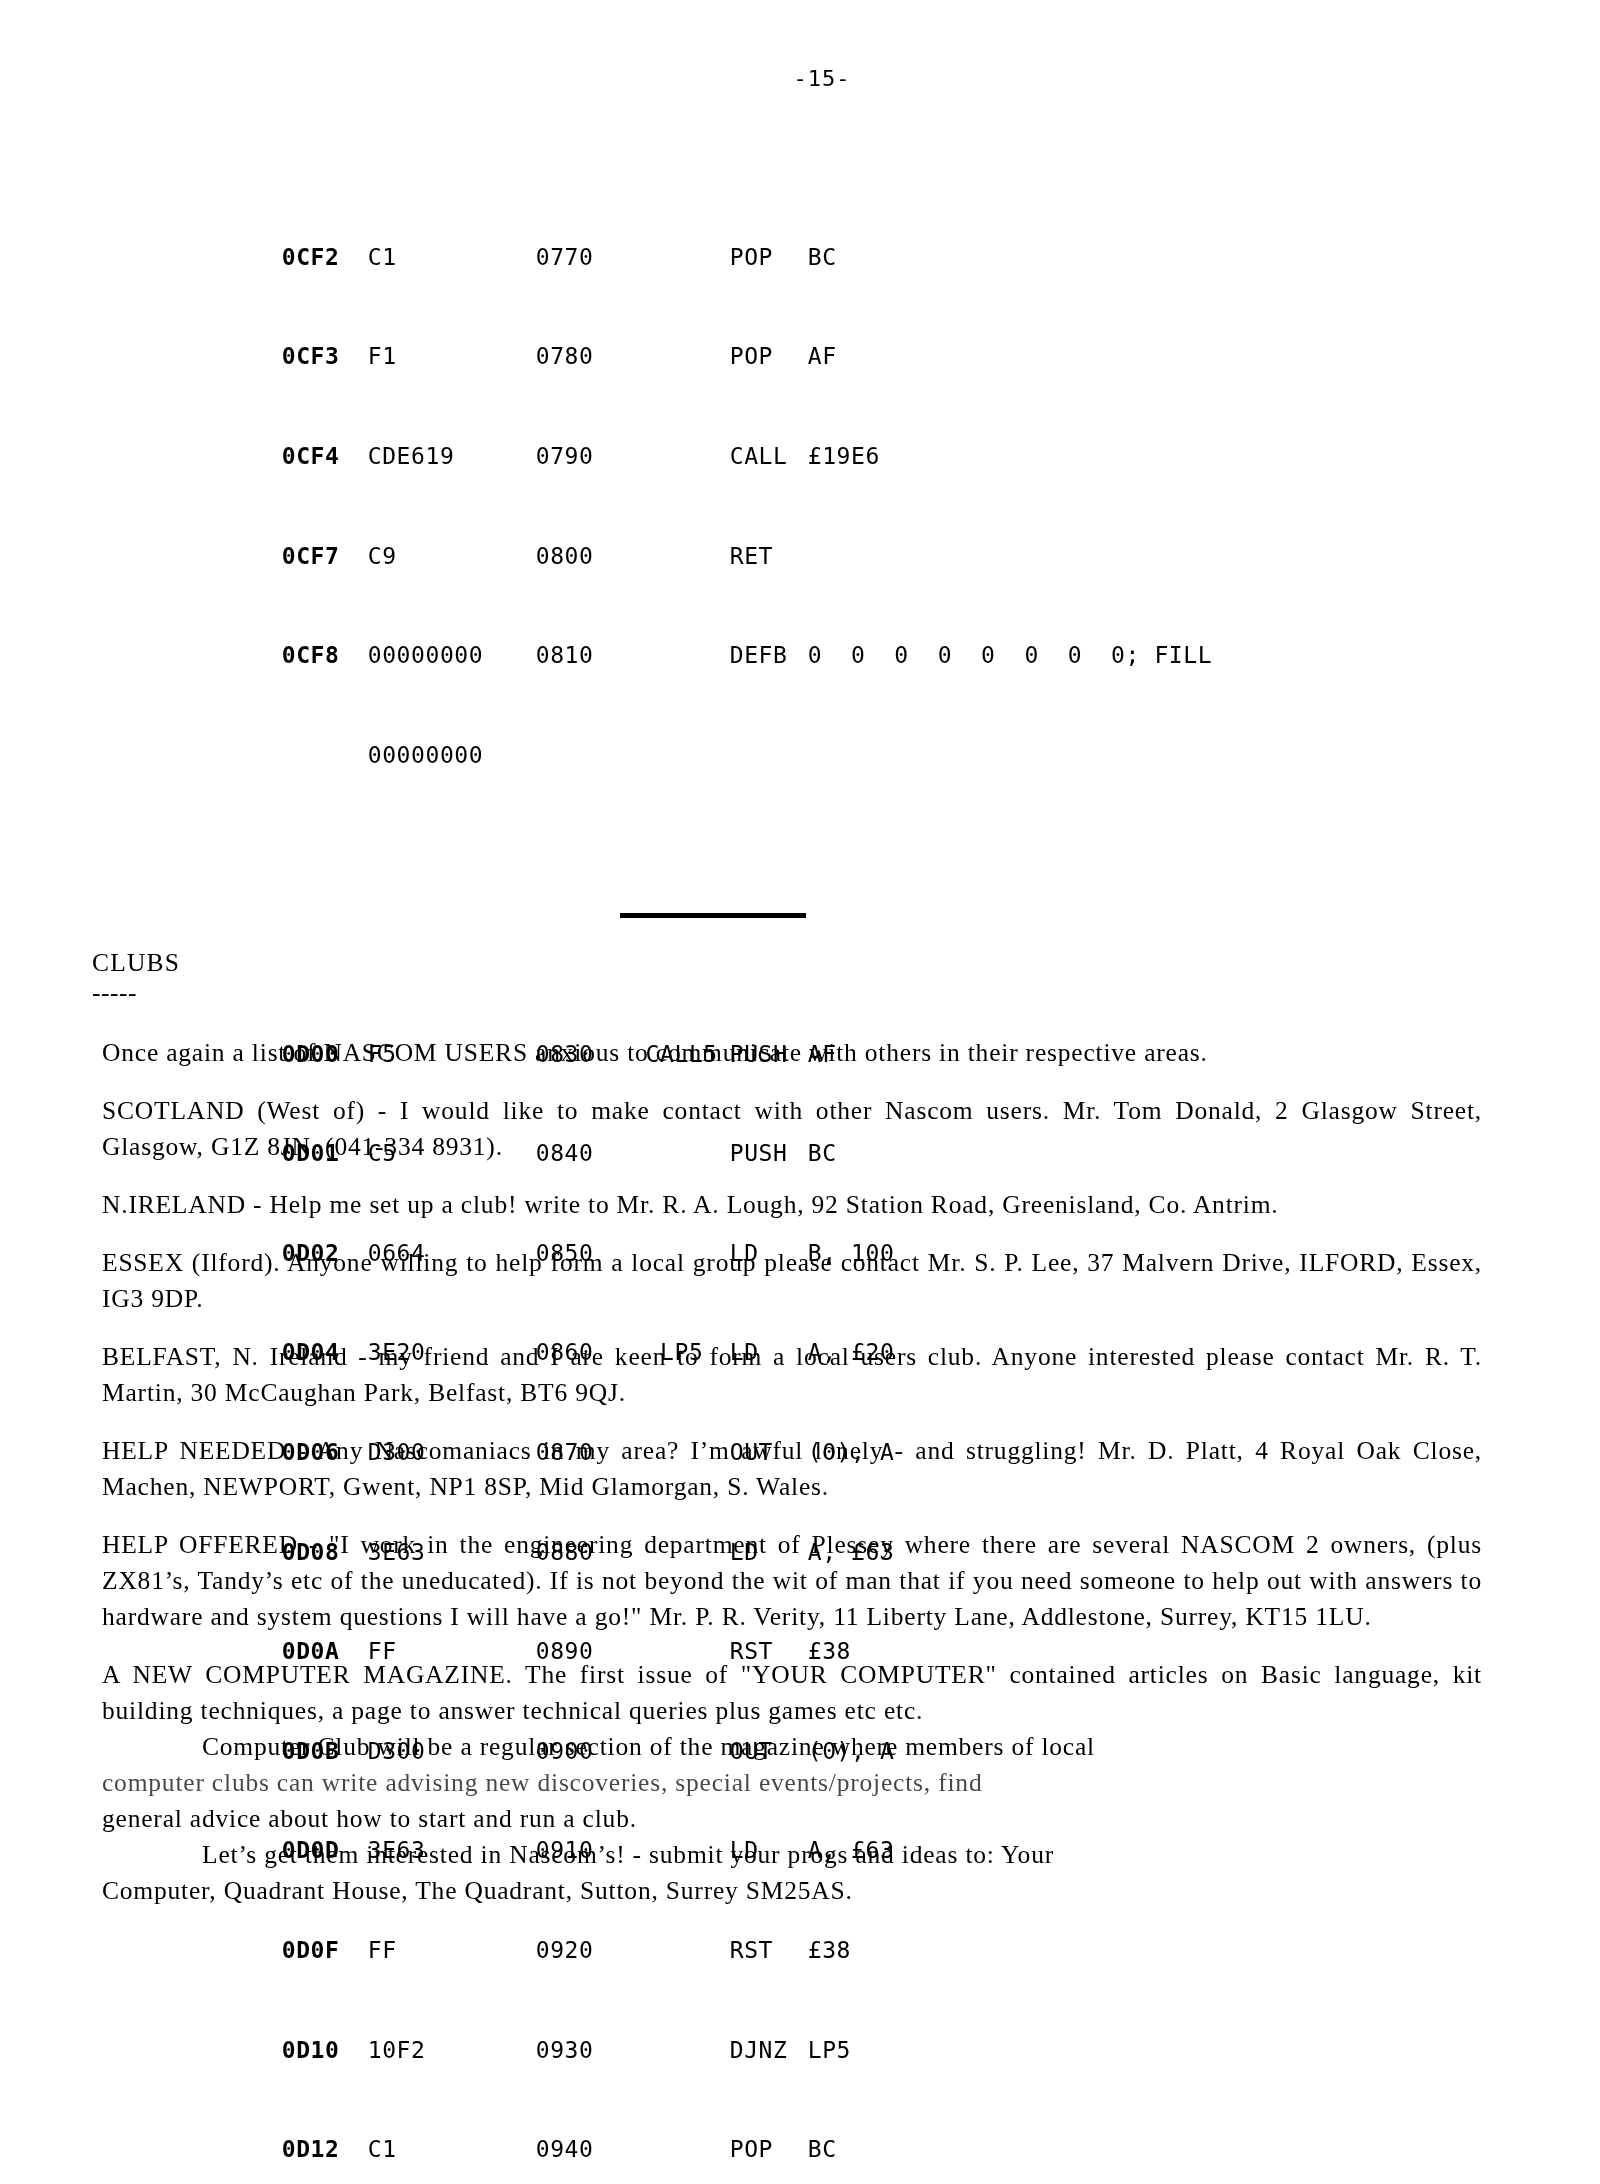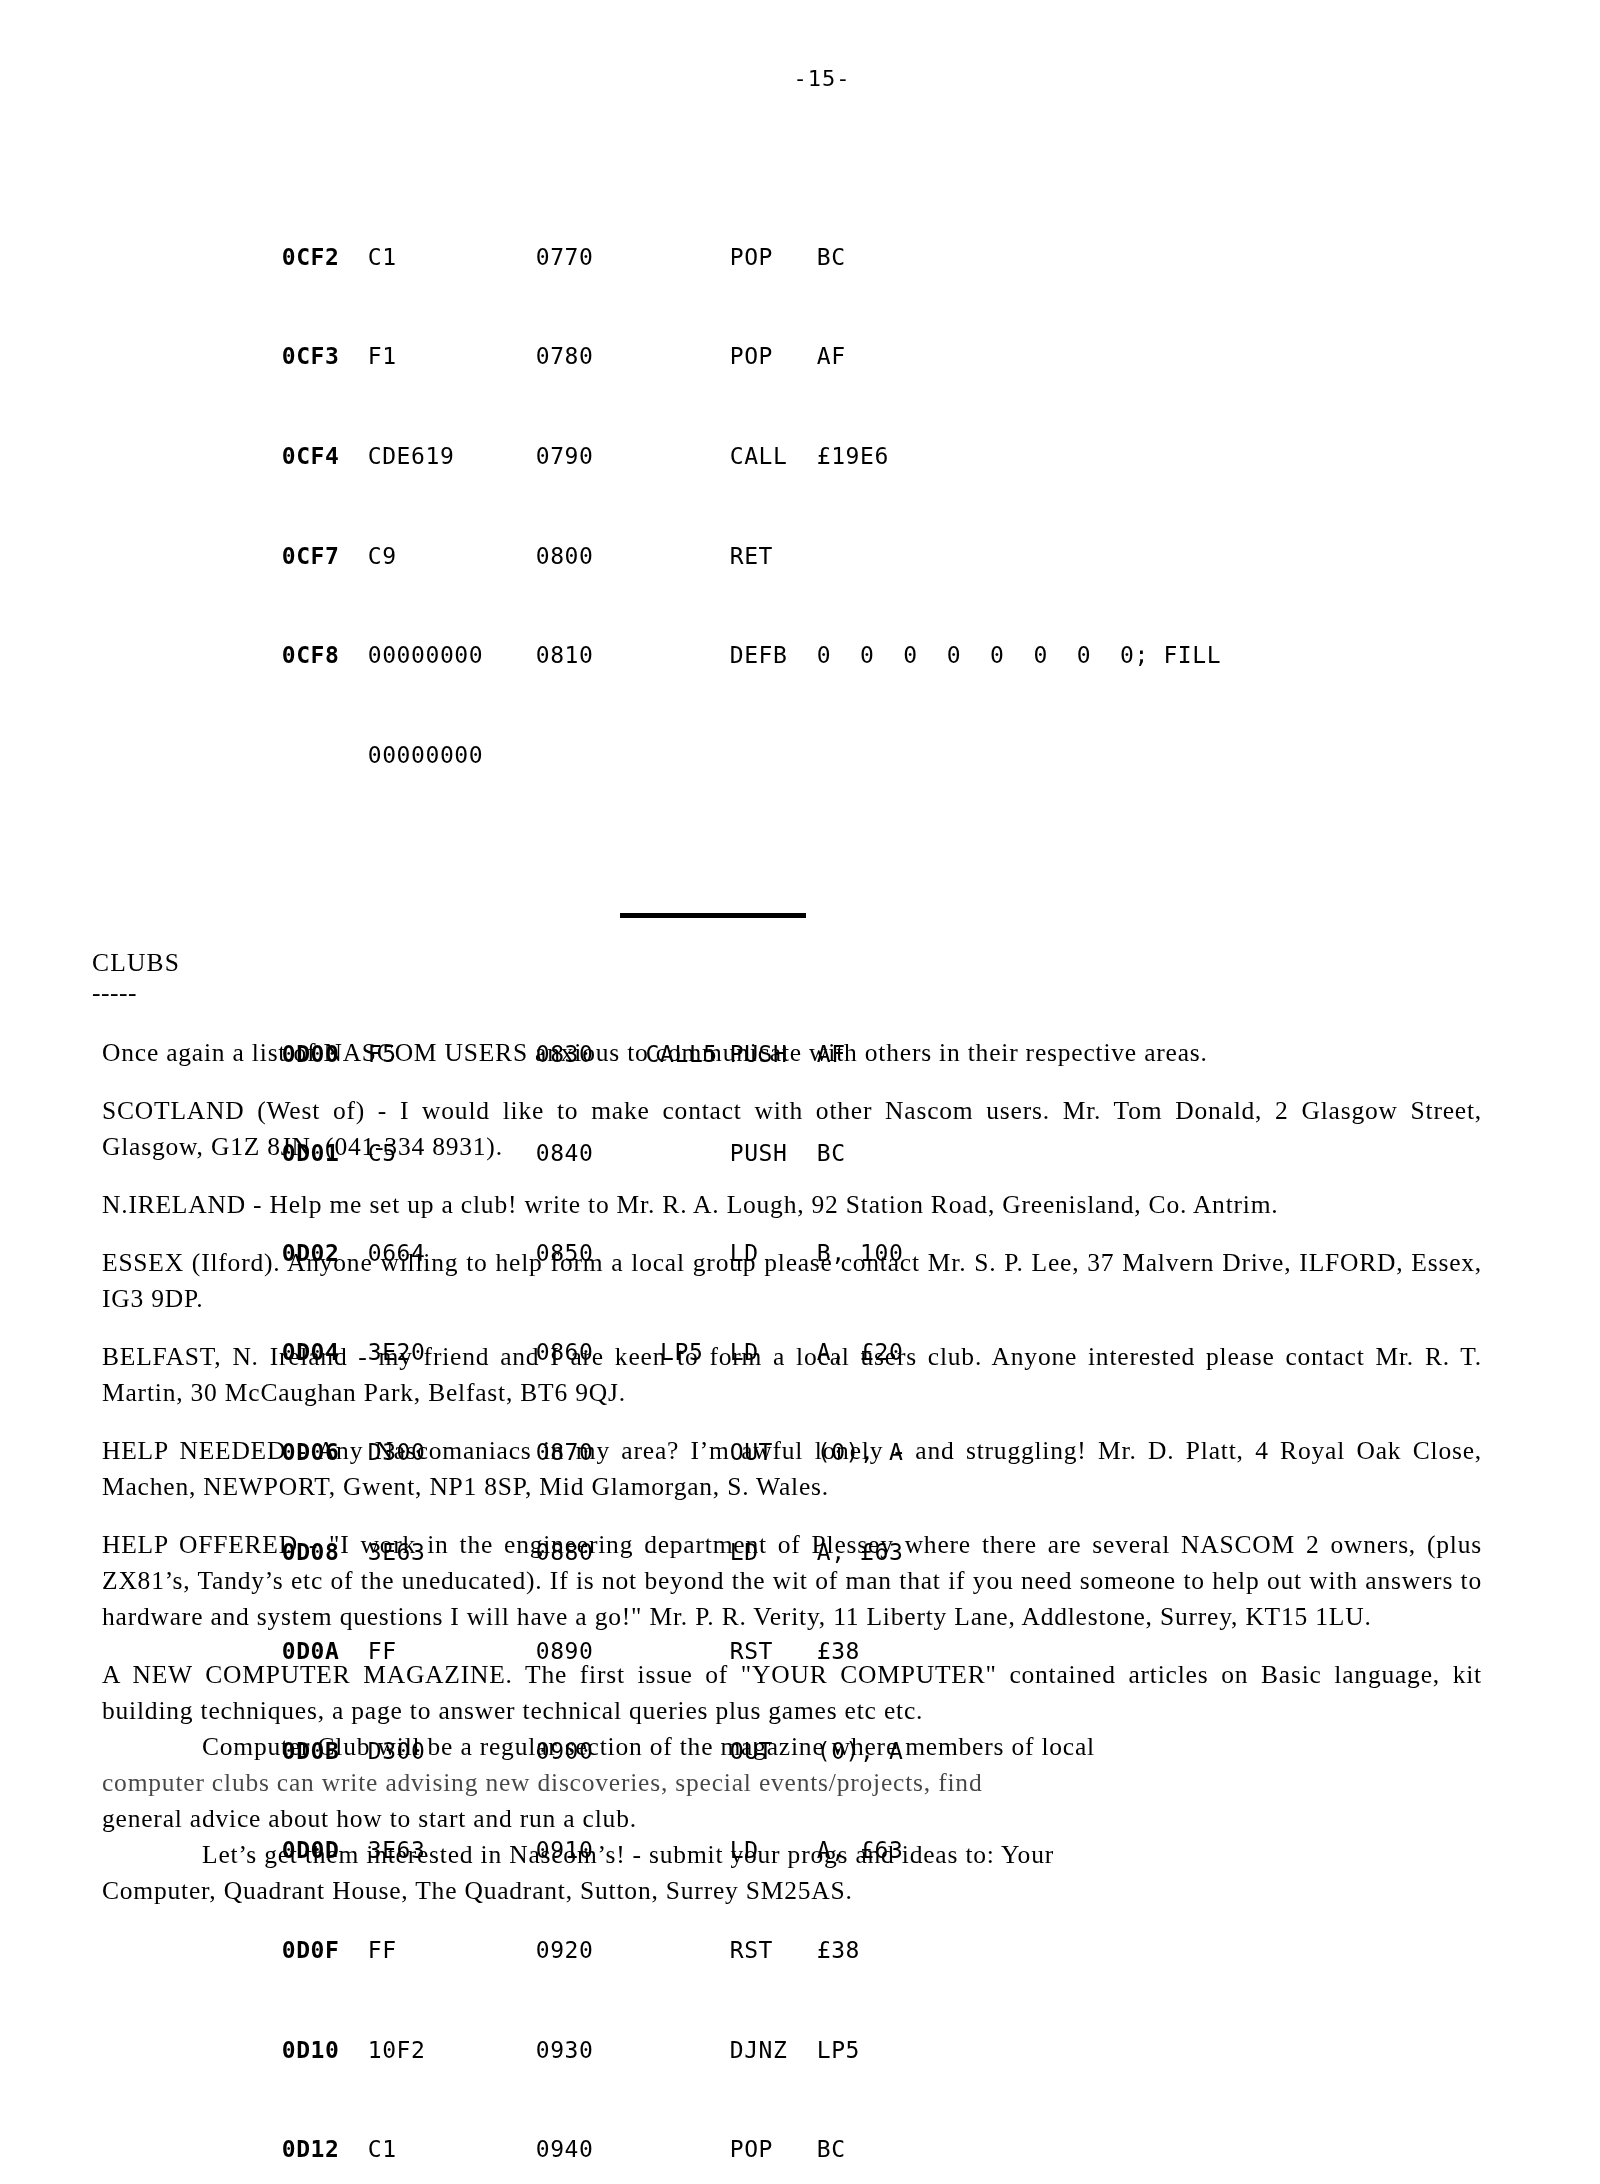--- a/index.html
+++ b/index.html
@@ -45,21 +45,21 @@
     line-height: 33.2px;
     letter-spacing: 0.6px;
     white-space: pre;
   }
   .listing .row { display: block; height: 33.2px; }
   .col-addr  { display: inline-block; width: 86px; font-weight: bold; }
   .col-bytes { display: inline-block; width: 168px; }
   .col-line  { display: inline-block; width: 98px; }
   .col-label { display: inline-block; width: 96px; text-align: center; }
   .col-op    { display: inline-block; width: 78px; }
-  .col-arg   { display: inline-block; margin-left: 9px; }
+  .col-arg   { display: inline-block; }
   .cont-bytes {
     display: inline-block;
     width: 86px;
   }
   .gap { display: block; height: 33.2px; }
 
   
   .hrule {
     position: absolute;
     left: 620px;

